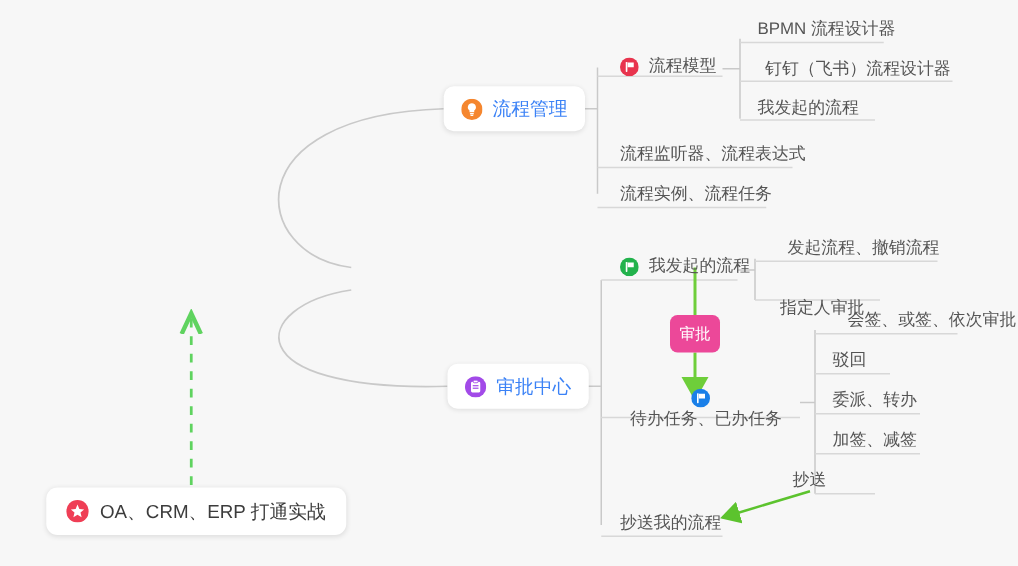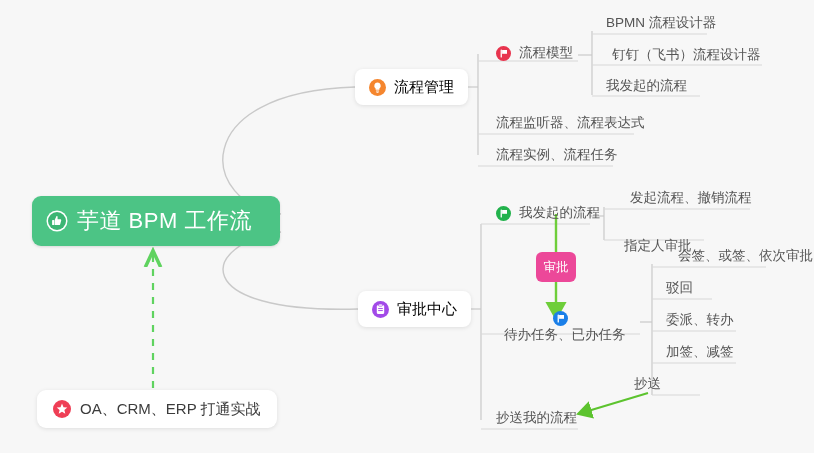--- a/index.html
+++ b/index.html
@@ -31,21 +31,21 @@
   .l1-node{
     position:absolute;
     background:#ffffff;
     border-radius:8px;
     box-shadow:0 1px 4px rgba(0,0,0,.10);
     height:36px;
     display:flex;align-items:center;
     padding:0 14px;box-sizing:border-box;
     white-space:nowrap;
   }
-  .l1-label{font-size:15px;color:#000000;margin-left:8px;}
+  .l1-label{font-size:15px;color:#3b82f6;margin-left:8px;}
 
   
   .leaf{
     position:absolute;
     font-size:13.5px;color:#555;
     white-space:nowrap;
     display:flex;align-items:center;
     height:26px;
     padding:0 6px;
     box-sizing:border-box;
@@ -133,31 +133,20 @@
     <path d="M652,395 L700,395" fill="none" stroke="#d8d8d8" stroke-width="1.1"></path>
 
     <path d="M153,388 L153,254" fill="none" stroke="#5fd35f" stroke-width="2.2" stroke-dasharray="7 7" marker-end="url(#arrD)"></path>
 
     <path d="M556,214 L556,252" fill="none" stroke="#6ece3a" stroke-width="2.4"></path>
     <path d="M556,282 L556,316" fill="none" stroke="#6ece3a" stroke-width="2.4" marker-end="url(#arrG)"></path>
 
     <path d="M648,393 L578,414" fill="none" stroke="#5cc32e" stroke-width="2" marker-end="url(#arrH)"></path>
   </svg>
 
-  <div class="root-node">
-    <span class="ico">
-      <svg width="22" height="22" viewBox="0 0 22 22">
-        <circle cx="11" cy="11" r="10.5" fill="#fff"></circle>
-        <circle cx="11" cy="11" r="9" fill="#3bb573"></circle>
-        <path d="M8.6 10.2 L10.4 6.3 C10.6 5.7 11.6 5.8 11.6 6.6 L11.6 9.3 L14.3 9.3 C15 9.3 15.4 9.9 15.2 10.5 L14.2 14.2 C14.1 14.8 13.6 15.1 13.1 15.1 L8.6 15.1 Z" fill="#fff"></path>
-        <rect x="6.1" y="10.1" width="2.1" height="5" rx="0.6" fill="#fff"></rect>
-      </svg>
-    </span>
-    <span class="root-label">芋道 BPM 工作流</span>
-  </div>
 
   <div class="l1-node" style="left:355px;top:69px;">
     <span class="ico">
       <svg width="17" height="17" viewBox="0 0 17 17">
         <circle cx="8.5" cy="8.5" r="8.5" fill="#f5862e"></circle>
         <path d="M8.5 3.6 a3.2 3.2 0 0 1 1.9 5.8 l0 1.4 l-3.8 0 l0-1.4 A3.2 3.2 0 0 1 8.5 3.6 Z" fill="#fff"></path>
         <rect x="6.9" y="11.4" width="3.2" height="1.1" rx="0.5" fill="#fff"></rect>
         <rect x="7.3" y="12.9" width="2.4" height="0.9" rx="0.45" fill="#fff"></rect>
       </svg>
     </span>

